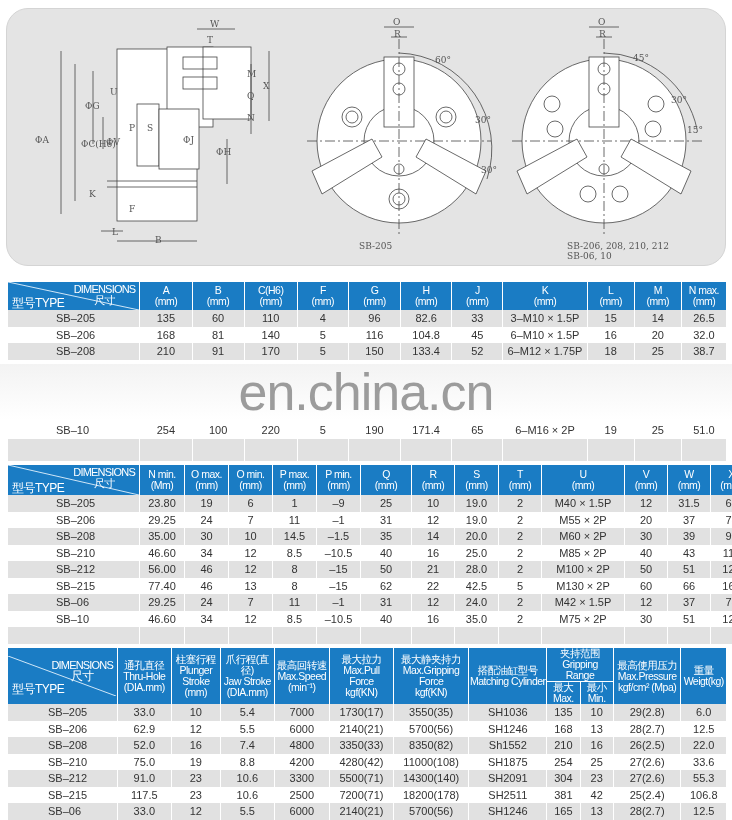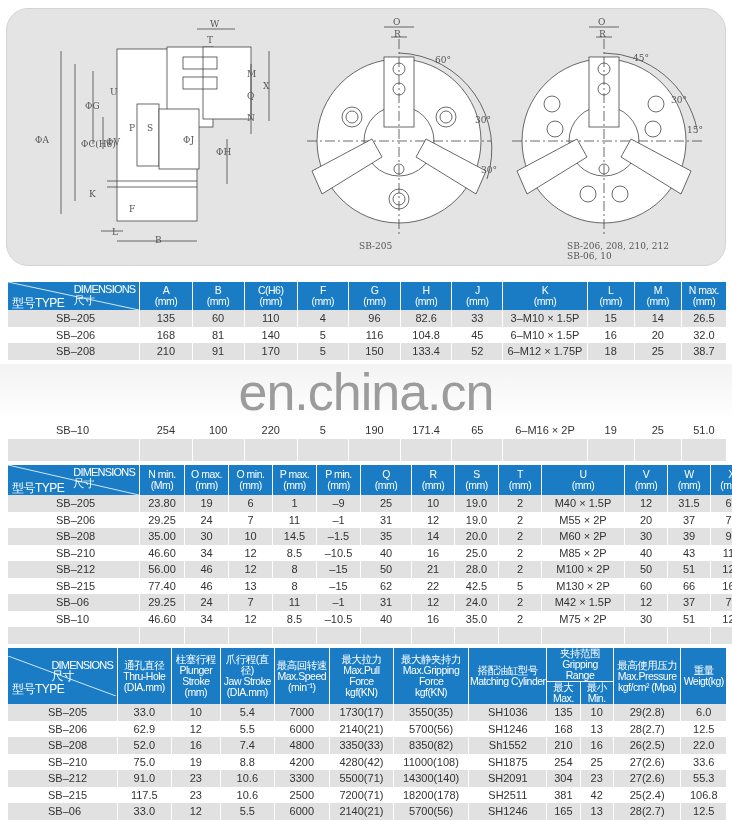--- a/index.html
+++ b/index.html
@@ -11,21 +11,21 @@
 
   table.spec { position: absolute; left: 7px; border-collapse: separate; border-spacing: 1px 0; font-size: 11px; color: #333; table-layout: fixed; }
   table.spec th { background: #1a7cc4; color: #fff; font-weight: normal; text-align: center; vertical-align: middle; line-height: 11px; font-size: 10.5px; letter-spacing: -0.5px; }
   table.spec td { text-align: center; height: 16.5px; line-height: 16px; white-space: nowrap; }
   table.spec tr.odd td { background: #e1e1e1; }
   table.spec tr.even td { background: #ffffff; }
   table.spec tr.blank td { background: #e1e1e1; }
   table.spec td.type { text-align: left; padding-left: 48px; }
   .corner { position: relative; height: 100%; }
   .corner svg { position: absolute; left: 0; top: 0; }
-  .corner .dim { position: absolute; right: 4px; top: 2px; text-align: left; line-height: 11px; font-size: 11px; letter-spacing: -0.8px; }
+  .corner .dim { position: absolute; right: 4px; top: 2px; text-align: center; line-height: 11px; font-size: 11px; letter-spacing: -0.8px; }
   .corner .typ { position: absolute; left: 4px; bottom: 1px; font-size: 12px; letter-spacing: -0.5px; }
   .small-hdr { font-size: 9.5px; line-height: 10px; letter-spacing: -0.6px; }
   .tiny-hdr { font-size: 8px; letter-spacing: -0.8px; }
 
   .watermark-band { position: absolute; left: 0; top: 364px; width: 732px; height: 56px; background: linear-gradient(#f3f3f3, #ffffff); }
   .watermark { position: absolute; left: 0; top: 362px; width: 732px; text-align: center; font-family: "Liberation Sans", sans-serif; font-size: 52px; color: #8c8c8c; letter-spacing: -1px; opacity: 0.85; }
 </style>
 </head>
 <body>
 

